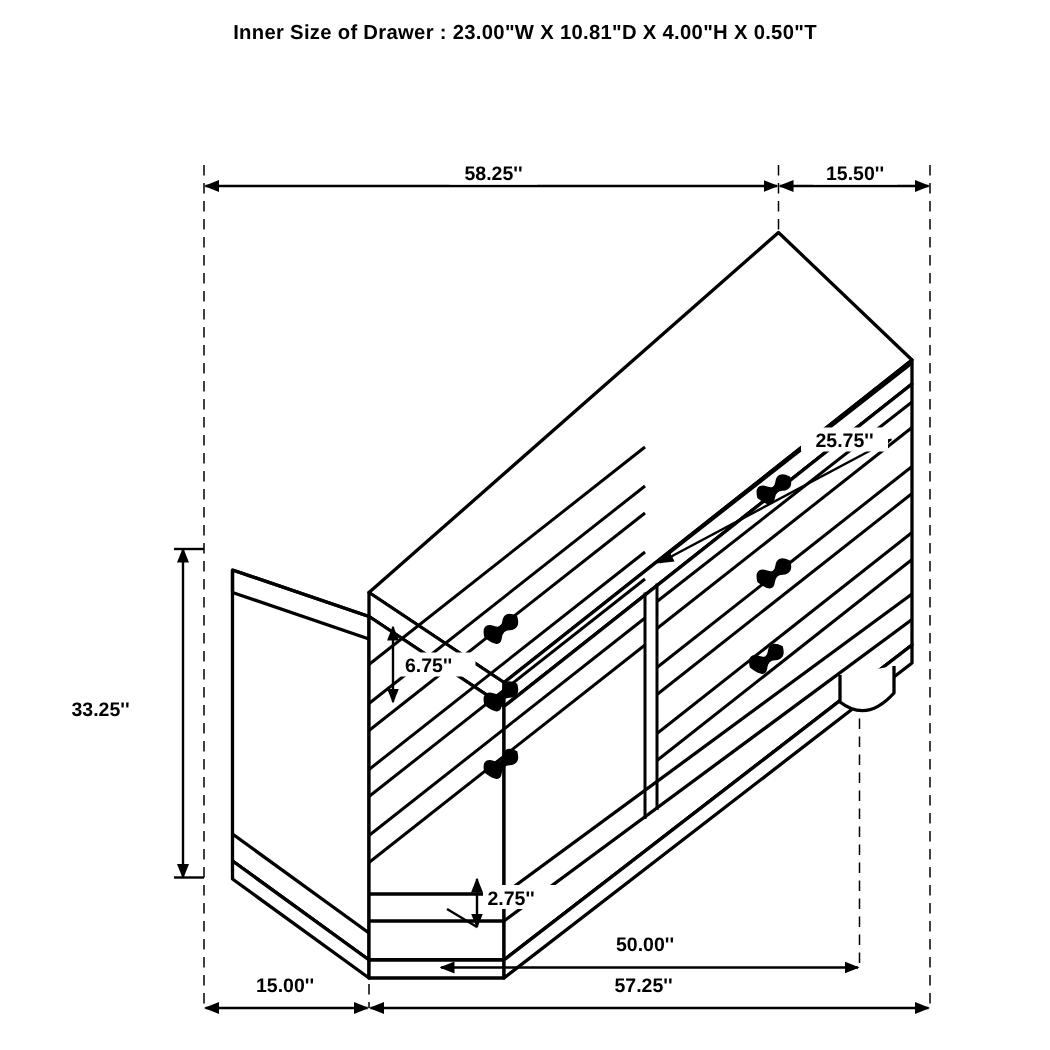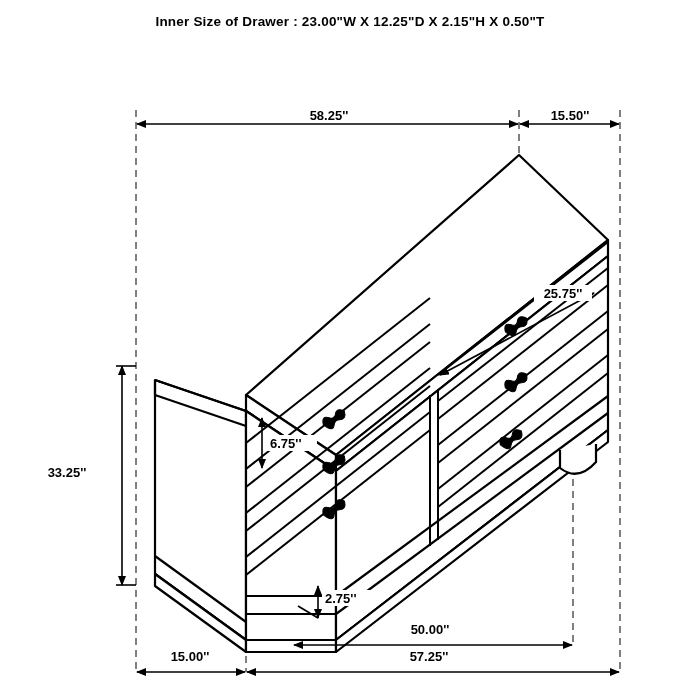--- a/index.html
+++ b/index.html
@@ -44,21 +44,21 @@
     font-size: 13px;
     font-weight: bold;
     fill: #000000;
   }
 </style>
 </head>
 <body>
 
 <div id="stage">
 
-  <div id="title">Inner Size of Drawer : 23.00"W X 12.25"D X 2.15"H X 0.50"T</div>
+  <div id="title">Inner Size of Drawer : 23.00"W X 10.81"D X 4.00"H X 0.50"T</div>
 
   <div id="svg-wrap">
     <svg width="700" height="700" viewBox="0 0 700 700" xmlns="http://www.w3.org/2000/svg">
       <defs>
         <marker id="arrowEnd" markerWidth="10" markerHeight="8" refX="9" refY="4" orient="auto" markerUnits="userSpaceOnUse">
           <path d="M0,0 L10,4 L0,8 z" fill="#000"></path>
         </marker>
         <marker id="arrowStart" markerWidth="10" markerHeight="8" refX="1" refY="4" orient="auto" markerUnits="userSpaceOnUse">
           <path d="M10,0 L0,4 L10,8 z" fill="#000"></path>
         </marker>

